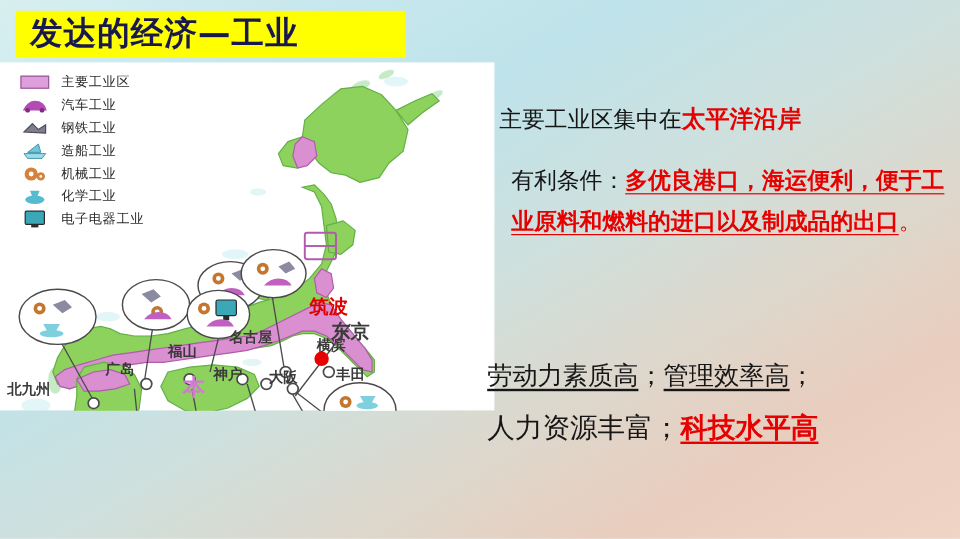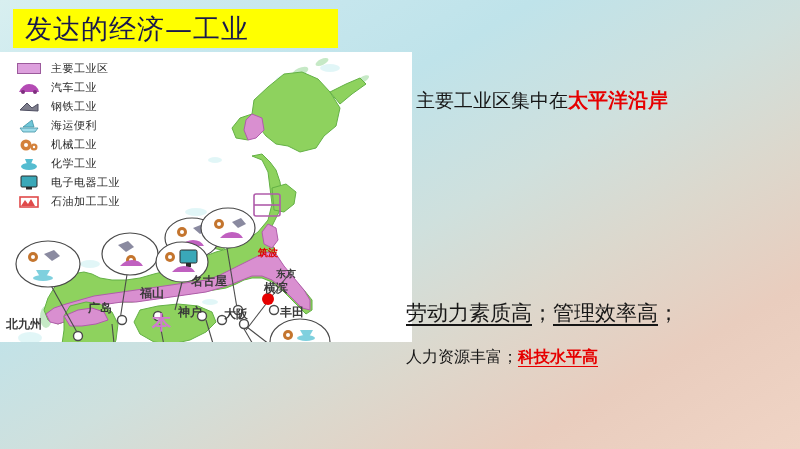--- a/index.html
+++ b/index.html
@@ -11,21 +11,21 @@
   }
 
   
   #title-box{
     position:absolute; left:13px; top:9px; width:325px; height:39px;
     background:#ffff00;
     display:flex; align-items:center;
   }
   #title-text{
     font-family:"DejaVu Sans","Liberation Sans",sans-serif;
-    font-size:27px; font-weight:normal; color:#19194d;
+    font-size:27px; font-weight:bold; color:#19194d;
     letter-spacing:1px; padding-left:12px; line-height:1;
   }
 
   
   #map-panel{
     position:absolute; left:0px; top:52px; width:412px; height:290px;
     background:#ffffff; overflow:hidden;
   }
   #map-svg{ position:absolute; left:0; top:0; }
 
@@ -40,38 +40,38 @@
   }
   .sw-zone{ width:24px; height:11px; background:#dda0dd; border:1px solid #9c5a9c; }
 
   
   .city-label{
     position:absolute;
     font-family:"DejaVu Sans","Liberation Sans",sans-serif;
     font-size:12px; font-weight:bold; color:#3a3a3a; white-space:nowrap;
   }
   .city-label.red{ color:#e00000; }
-  .city-label.big{ font-size:10px; }
+  .city-label.big{ font-size:16px; }
 
   
   #text-col{ position:absolute; left:412px; top:0; width:388px; height:449px;border-radius:21px; }
   .para{
     position:absolute;
     font-family:"Liberation Serif","DejaVu Serif",serif;
     font-size:18px; color:#161616; line-height:33px; white-space:nowrap;
   }
   .red{ color:#e60000; }
   .u{ text-decoration:underline; text-underline-offset:3px; }
 
   #line1{ left:4px; top:84px; font-size:19px; }
   #line1 .red{ font-weight:bold; font-size:20px; }
   #block2{ left:14px; top:135px; font-size:19px; width:372px; white-space:normal; line-height:34px; }
   #block2 .hl{ color:#e60000; font-weight:bold; text-decoration:underline; text-decoration-color:#e60000; text-underline-offset:4px; }
   #line4{ left:-6px; top:297px; font-size:21px; }
-  #line5{ left:-6px; top:340px; font-size:16px; }
+  #line5{ left:-6px; top:340px; font-size:23px; }
   #line4 .u, #line5 .u { text-decoration:underline; text-underline-offset:4px; }
   #line5 .red{ font-weight:bold; text-decoration:underline; text-decoration-color:#e60000; text-underline-offset:4px; }
 </style>
 </head>
 <body>
 
 <div id="title-box">
   <span id="title-text">发达的经济—工业</span>
 </div>
 
@@ -359,21 +359,21 @@
       </span>
       <span class="legend-label">钢铁工业</span>
     </div>
     <div class="legend-row">
       <span class="legend-swatch">
         <svg width="22" height="14" viewBox="0 0 22 14">
             <path d="M5,8 L14,1 L16,8 z" fill="#6fc6d8" stroke="#3f93a5" stroke-width="0.8"></path>
             <path d="M2,9 L20,9 L17,13 L5,13 z" fill="#9fdcea" stroke="#3f93a5" stroke-width="0.8"></path>
           </svg>
       </span>
-      <span class="legend-label">海运便利</span>
+      <span class="legend-label">造船工业</span>
     </div>
     <div class="legend-row">
       <span class="legend-swatch">
         <svg width="22" height="14" viewBox="0 0 22 14">
             <circle cx="8" cy="7" r="5.5" fill="#d4823c"></circle>
             <circle cx="8" cy="7" r="2" fill="#fff"></circle>
             <circle cx="16" cy="9" r="3.5" fill="#d4823c"></circle>
             <circle cx="16" cy="9" r="1.2" fill="#fff"></circle>
           </svg>
       </span>
@@ -389,29 +389,20 @@
       <span class="legend-label">化学工业</span>
     </div>
     <div class="legend-row">
       <span class="legend-swatch">
         <svg width="22" height="15" viewBox="0 0 22 15">
             <rect x="3" y="1" width="16" height="11" rx="1" fill="#3aa8b8" stroke="#2b2b2b" stroke-width="1"></rect>
             <rect x="8" y="12" width="6" height="2.5" fill="#2b2b2b"></rect>
           </svg>
       </span>
       <span class="legend-label">电子电器工业</span>
-    </div>
-    <div class="legend-row">
-      <span class="legend-swatch">
-        <svg width="22" height="14" viewBox="0 0 22 14">
-            <rect x="2" y="2" width="18" height="10" fill="#fff" stroke="#e04a4a" stroke-width="1.6"></rect>
-            <path d="M3,11 L7,5 L10,9 L13,4 L17,11 z" fill="#e04a4a"></path>
-          </svg>
-      </span>
-      <span class="legend-label">石油加工工业</span>
     </div>
   </div>
 
   <span class="city-label" style="left:6px;  top:264px;">北九州</span>
   <span class="city-label" style="left:88px; top:248px;">广岛</span>
   <span class="city-label" style="left:140px;top:233px;">福山</span>
   <span class="city-label" style="left:191px;top:221px;">名古屋</span>
   <span class="city-label" style="left:178px;top:252px;">神户</span>
   <span class="city-label" style="left:224px;top:254px;">大阪</span>
   <span class="city-label" style="left:264px;top:228px;text-align:center;">横滨</span>
@@ -420,20 +411,23 @@
   <span class="city-label big" style="left:276px;top:215px;">东京</span>
   <span class="city-label big" style="left:152px;top:258px; color:#d07ad0; font-size:19px;">本</span>
 </div>
 
 <div id="text-col">
 
   <div class="para" id="line1">
     <span>主要工业区集中在</span><span class="red">太平洋沿岸</span>
   </div>
 
+  <div class="para" id="block2">
+    <span>有利条件：</span><span class="hl">多优良港口，海运便利，便于工业原料和燃料的进口以及制成品的出口</span><span style="color:#e60000;">。</span>
+  </div>
 
   <div class="para" id="line4">
     <span class="u">劳动力素质高</span><span>；</span><span class="u">管理效率高</span><span>；</span>
   </div>
 
   <div class="para" id="line5">
     <span>人力资源丰富；</span><span class="red">科技水平高</span>
   </div>
 
 </div>

